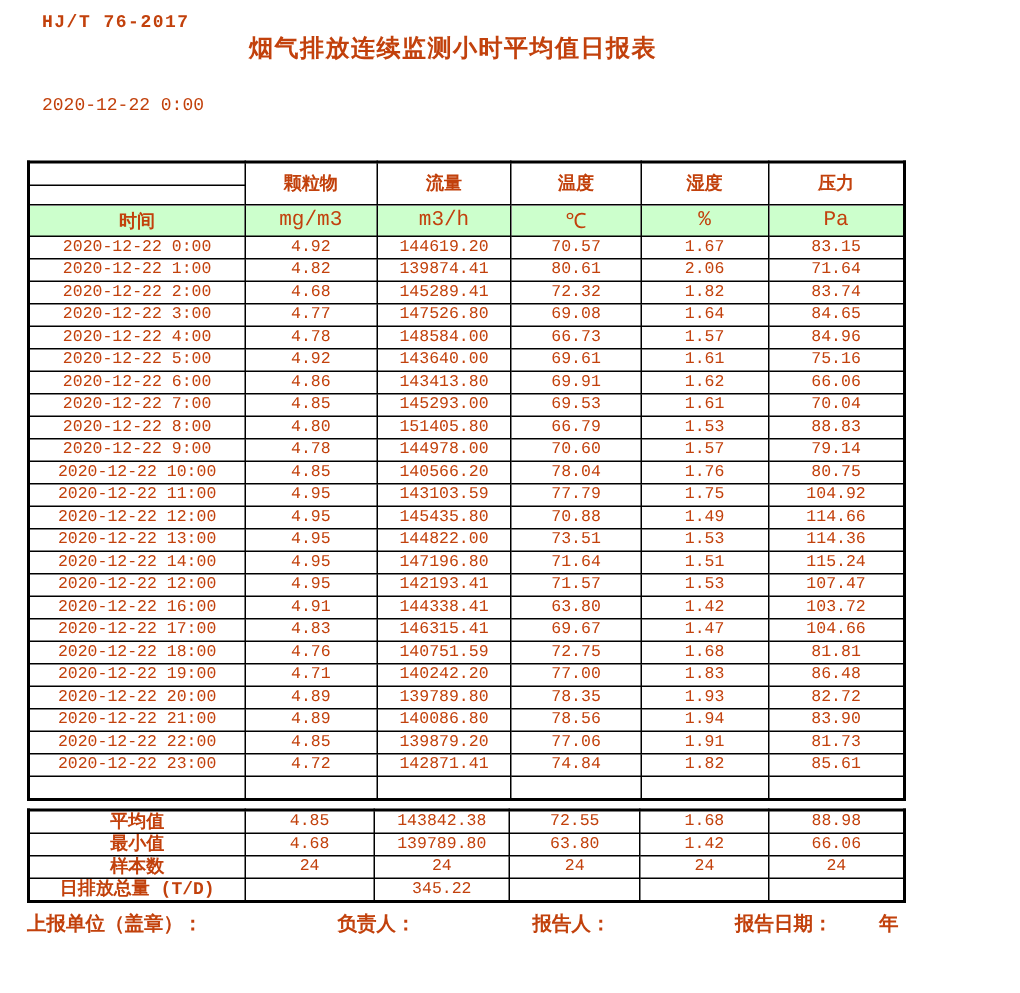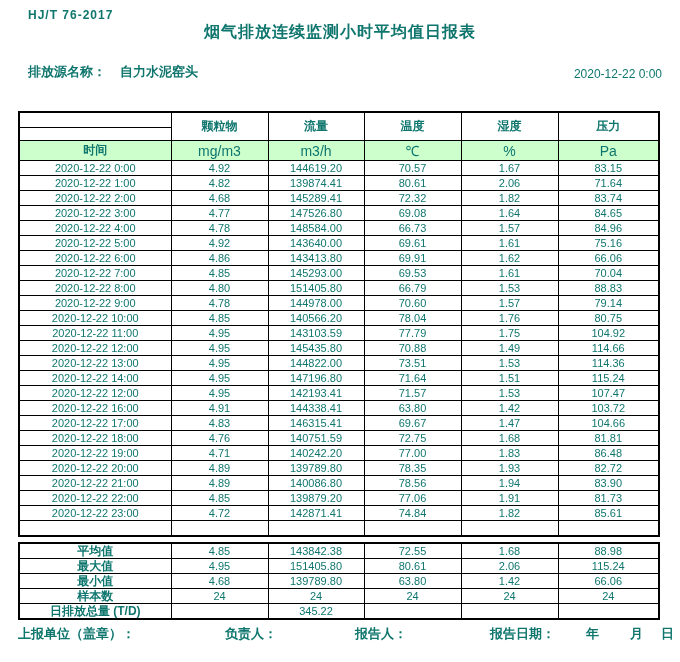--- a/index.html
+++ b/index.html
@@ -1,17 +1,17 @@
 <!DOCTYPE html>
 <html style="--green: #ccffcc;"><head>
 <meta charset="utf-8">
 <style>
   html,body{margin:0;padding:0;background:#fff;}
-  .page{width:680px;height:662px;background:#fff;position:relative;overflow:hidden;
-        font-family:Liberation Sans, sans-serif;color:#0f766e;}
+  .page{width:604px;height:662px;background:#fff;position:relative;overflow:hidden;
+        font-family:Liberation Mono, monospace;color:#c2410c;}
   .std-code{padding-top:8px;margin-left:28px;font-weight:bold;font-size:12px;letter-spacing:1px;}
   .title{text-align:center;font-size:16px;font-weight:bold;letter-spacing:1px;}
   .meta{display:flex;justify-content:space-between;align-items:flex-end;margin:20px 18px 0 28px;}
   .meta-left{font-weight:bold;font-size:13px;}
   .meta-left .src-name{margin-left:14px;}
   .meta-right{font-size:12px;}
   table.rpt{border-collapse:collapse;margin-left:18px;table-layout:fixed;border:2px solid #000;}
   .rpt th,.rpt td{border:1px solid #000;text-align:center;padding:0;font-weight:normal;
                   overflow:hidden;white-space:nowrap;vertical-align:middle;}
   .main{margin-top:30px;padding-left:40px;}
@@ -32,23 +32,20 @@
 </head>
 <body>
 
 <div class="page">
 
   <div class="std-code">HJ/T  76-2017</div>
 
   <div class="title">烟气排放连续监测小时平均值日报表</div>
 
   <div class="meta">
-    <div class="meta-left">
-      <span>排放源名称：</span><span class="src-name">自力水泥窑头</span>
-    </div>
     <div class="meta-right">2020-12-22 0:00</div>
   </div>
 
   <table class="rpt main">
     <colgroup>
       <col style="width:152px">
         <col style="width:97px">
         <col style="width:96px">
       <col style="width:97px">
         <col style="width:97px">
@@ -293,28 +290,20 @@
     <tbody>
         <tr>
           <td class="lbl">平均值</td>
           <td>4.85</td>
           <td>143842.38</td>
           <td>72.55</td>
           <td>1.68</td>
           <td>88.98</td>
         </tr>
         <tr>
-          <td class="lbl">最大值</td>
-          <td>4.95</td>
-          <td>151405.80</td>
-          <td>80.61</td>
-          <td>2.06</td>
-          <td>115.24</td>
-        </tr>
-        <tr>
           <td class="lbl">最小值</td>
           <td>4.68</td>
           <td>139789.80</td>
           <td>63.80</td>
           <td>1.42</td>
           <td>66.06</td>
         </tr>
         <tr>
           <td class="lbl">样本数</td>
           <td>24</td>

